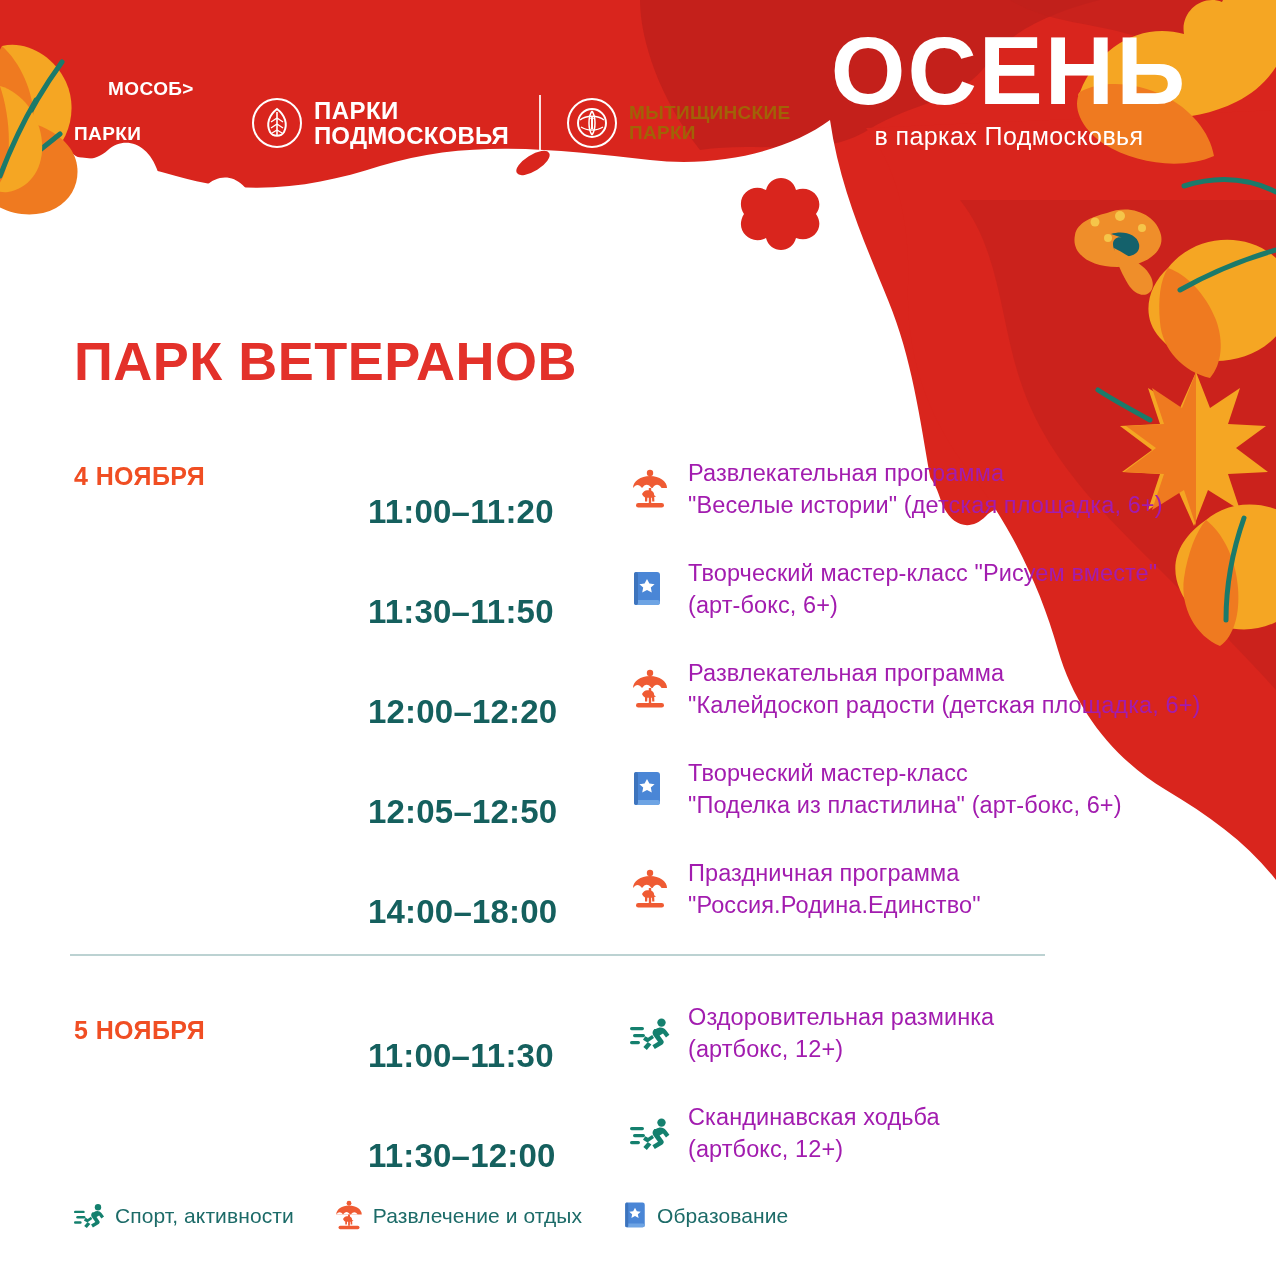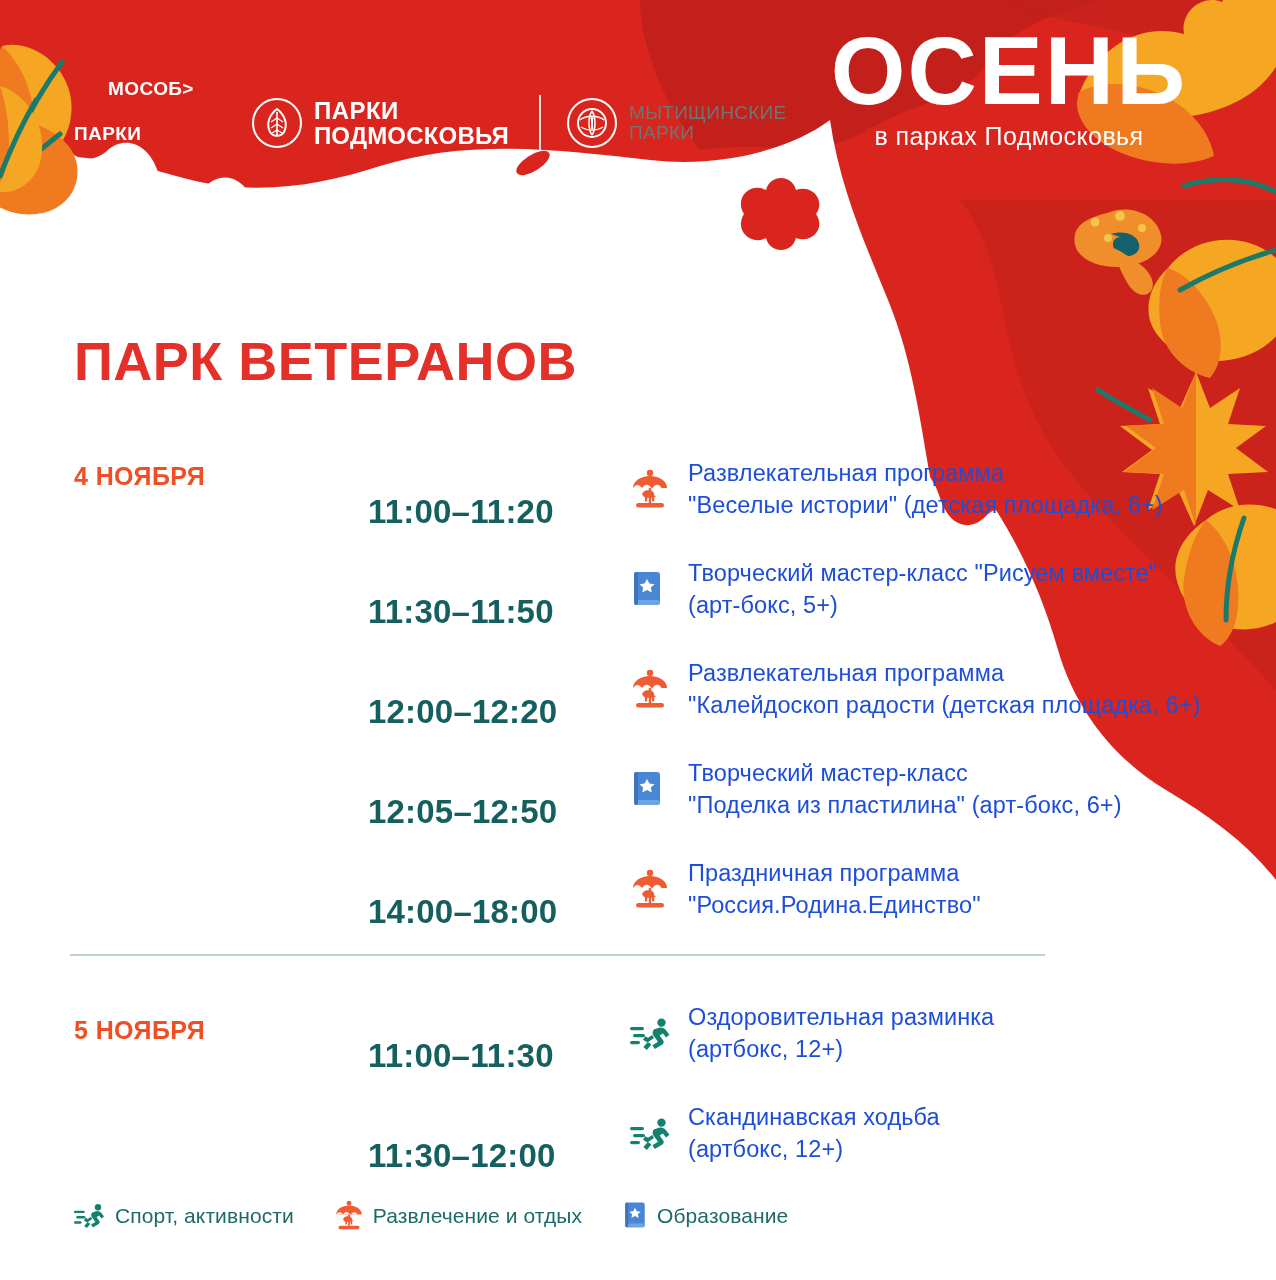--- a/index.html
+++ b/index.html
@@ -79,21 +79,21 @@
     align-items: center;
     gap: 12px;
   }
   .myt-badge {
     width: 46px; height: 46px;
     border-radius: 50%;
     border: 2.4px solid #ffffff;
     display:flex; align-items:center; justify-content:center;
     flex: 0 0 auto;
   }
-  .logo-myt-text { color:#737373; font-weight:400; line-height:1.06; }
+  .logo-myt-text { color:#a16207; font-weight:700; line-height:1.06; }
   .logo-myt-text .l1 { display:block; font-size: 19px; letter-spacing:.3px;}
   .logo-myt-text .l2 { display:block; font-size: 19px; letter-spacing:.3px;}
 
   
   .wordmark {
     position: absolute;
     top: 24px;
     right: 52px;
     z-index: 7;
     text-align: center;
@@ -163,21 +163,21 @@
     margin-top: 44px;
   }
   .row-icon {
     width: 58px;
     flex: 0 0 58px;
     display: flex;
     align-items: center;
     justify-content: flex-start;
   }
   .row-desc {
-    color: #1d4ed8;
+    color: #a21caf;
     font-size: 23.5px;
     line-height: 1.36;
     letter-spacing: .1px;
   }
   .row-desc .l { display: block; white-space: nowrap; }
 
   .divider {
     height: 2px;
     background: #bcd2d2;
     margin: 14px 74px 0 70px;
@@ -428,21 +428,21 @@
           <span class="row-icon">
             <svg class="icon" width="34" height="40" viewBox="0 0 34 40" aria-hidden="true">
               <rect x="4" y="2" width="26" height="33" rx="3" fill="#4a86d6"></rect>
               <rect x="4" y="30" width="26" height="5" rx="2.4" fill="#6ea4e4"></rect>
               <rect x="4" y="2" width="4" height="33" rx="2" fill="#3d74bd"></rect>
               <path d="M17 9 l2.4 4.6 l5.2 .6 l-3.8 3.4 l1 5 l-4.8-2.6 l-4.8 2.6 l1-5 l-3.8-3.4 l5.2-.6 Z" fill="#ffffff"></path>
             </svg>
           </span>
           <span class="row-desc">
             <span class="l">Творческий мастер-класс "Рисуем вместе"</span>
-            <span class="l">(арт-бокс, 5+)</span>
+            <span class="l">(арт-бокс, 6+)</span>
           </span>
         </li>
 
         <li class="row">
           <span class="row-time">12:00–12:20</span>
           <span class="row-icon">
             <svg class="icon" width="40" height="42" viewBox="0 0 40 42" aria-hidden="true">
               <circle cx="20" cy="4" r="3.2" fill="#ef5b33"></circle>
               <path d="M20 7.5 L20 12" stroke="#ef5b33" stroke-width="2.4"></path>
               <path d="M3 19 C3 12 10.6 7 20 7 C29.4 7 37 12 37 19 Z" fill="#ef5b33"></path>

